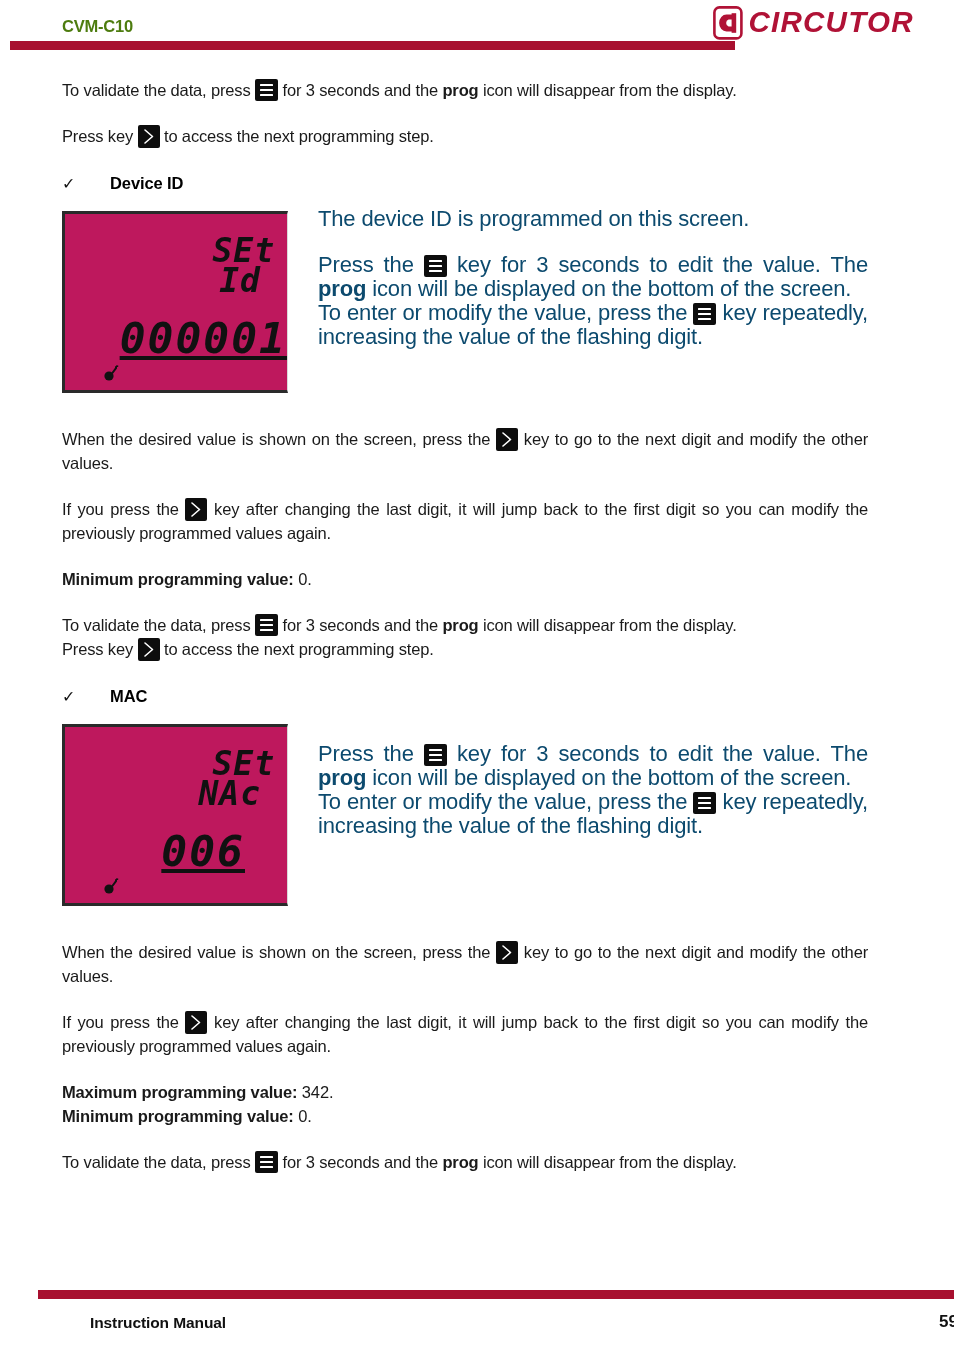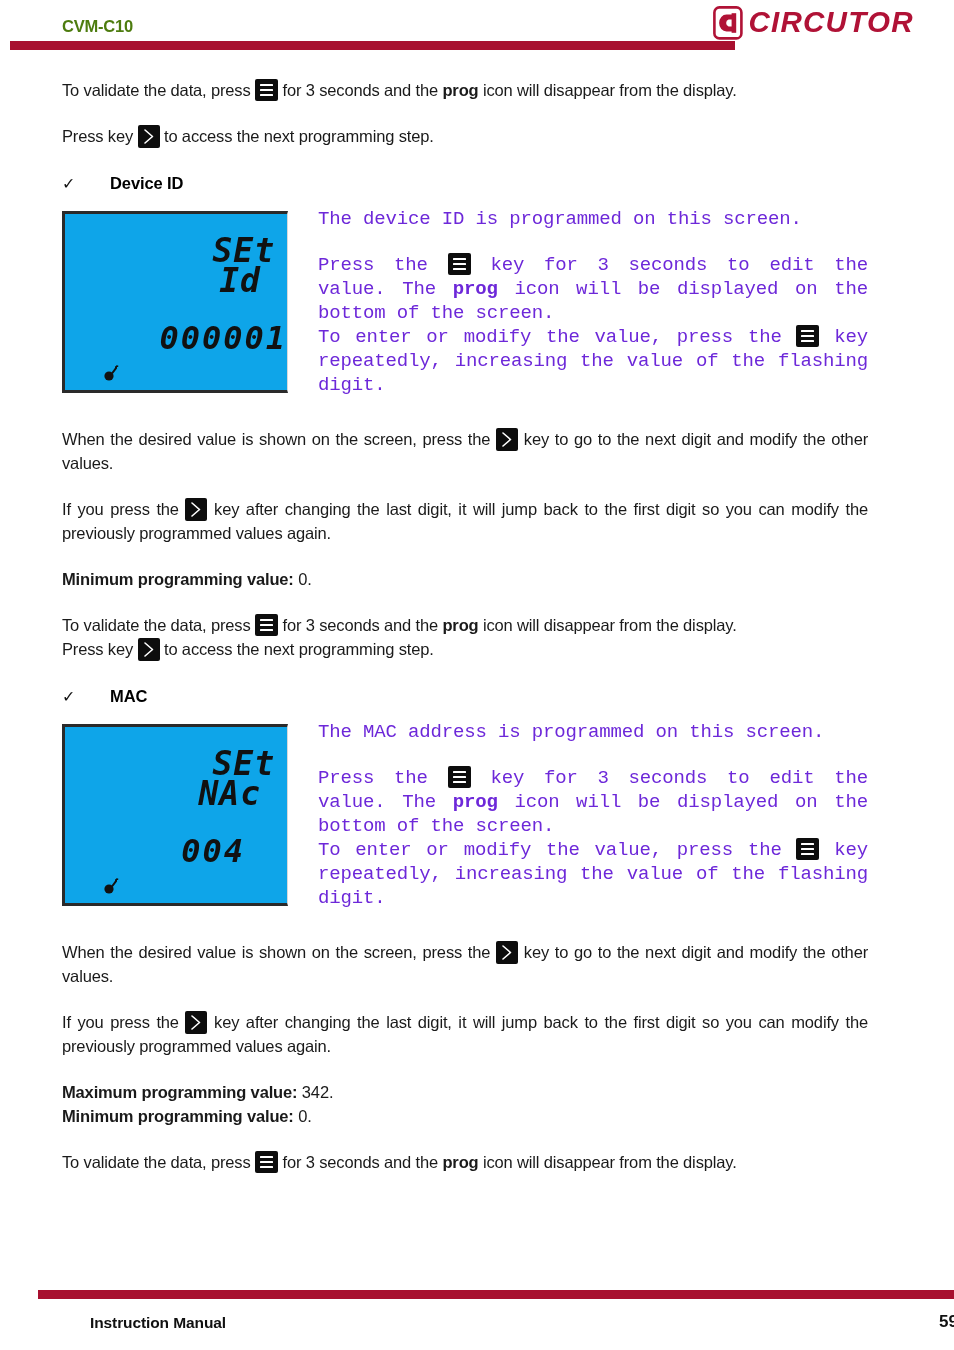--- a/index.html
+++ b/index.html
@@ -140,21 +140,21 @@
     position: relative;
     margin-top: 18px;
     min-height: 186px;
   }
   .lcd {
     position: absolute;
     left: 0;
     top: 0;
     width: 226px;
     height: 182px;
-    background: #0ea5e9;
+    background: #be185d;
     border-left: 3px solid #2a2a2a;
     border-top: 3px solid #2a2a2a;
     border-right: 1px solid #d9d9d9;
     border-bottom: 3px solid #2a2a2a;
     overflow: hidden;
   }
   .lcd-line1, .lcd-line2, .lcd-num {
     position: absolute;
     right: 0px;
     text-align: right;
@@ -174,45 +174,45 @@
   .lcd-line2 {
     top: 52px;
     right: 26px;
     font-size: 33px;
     line-height: 30px;
     text-align: right;
   }
   .lcd-num {
     bottom: 36px;
     right: 0px;
-    font-size: 32px;
+    font-size: 43px;
     line-height: 32px;
     letter-spacing: 2px;
+    text-decoration: underline;
   }
   .lcd-key-icon {
     position: absolute;
     left: 38px;
     bottom: 9px;
     width: 18px;
     height: 16px;
   }
 
   .lcd-side-text {
     position: absolute;
     left: 256px;
     top: -4px;
     width: 550px;
   }
   .lcd-side-text p {
-    font-size: 19px;
+    font-size: 22px;
     line-height: 24px;
     text-align: justify;
     letter-spacing: -0.15px;
-    color: #6d28d9;
-    font-family: Liberation Mono, monospace;
+    color: #0c4a6e;
   }
   .lcd-side-text p.nojust { text-align: left; }
 
   
   .page-footer {
     position: absolute;
     left: 0;
     bottom: 0;
     width: 954px;
     height: 68px;
@@ -342,32 +342,31 @@
 
   <div class="bullet-row">
     <span class="bullet-check">✓</span>
     <span class="bullet-label">MAC</span>
   </div>
 
   <div class="lcd-section">
     <div class="lcd">
       <div class="lcd-line1">SEt</div>
       <div class="lcd-line2">NAc</div>
-      <div class="lcd-num" style="right:42px;">004</div>
+      <div class="lcd-num" style="right:42px;">006</div>
       <span class="lcd-key-icon">
         <svg width="18" height="16" viewBox="0 0 18 16">
             <circle cx="6" cy="11" r="4.6" fill="#111"></circle>
             <path d="M9 8.5 L13 3.2 L13 1.2" fill="none" stroke="#111" stroke-width="2"></path>
             <path d="M13 1.2 L15.2 1.2" stroke="#111" stroke-width="1.6"></path>
           </svg>
       </span>
     </div>
 
     <div class="lcd-side-text">
-      <p class="nojust">The MAC address is programmed on this screen.</p>
       <div class="gap-md"></div>
       <p>
         <span>Press the </span><span class="keyicon menu"><i></i><i></i><i></i></span><span> key for 3 seconds to edit the value. The </span><b>prog</b><span> icon will be displayed on the bottom of the screen.</span>
       </p>
       <p>
         <span>To enter or modify the value, press the </span><span class="keyicon menu"><i></i><i></i><i></i></span><span> key repeatedly, increasing the value of the flashing digit.</span>
       </p>
     </div>
   </div>
 

